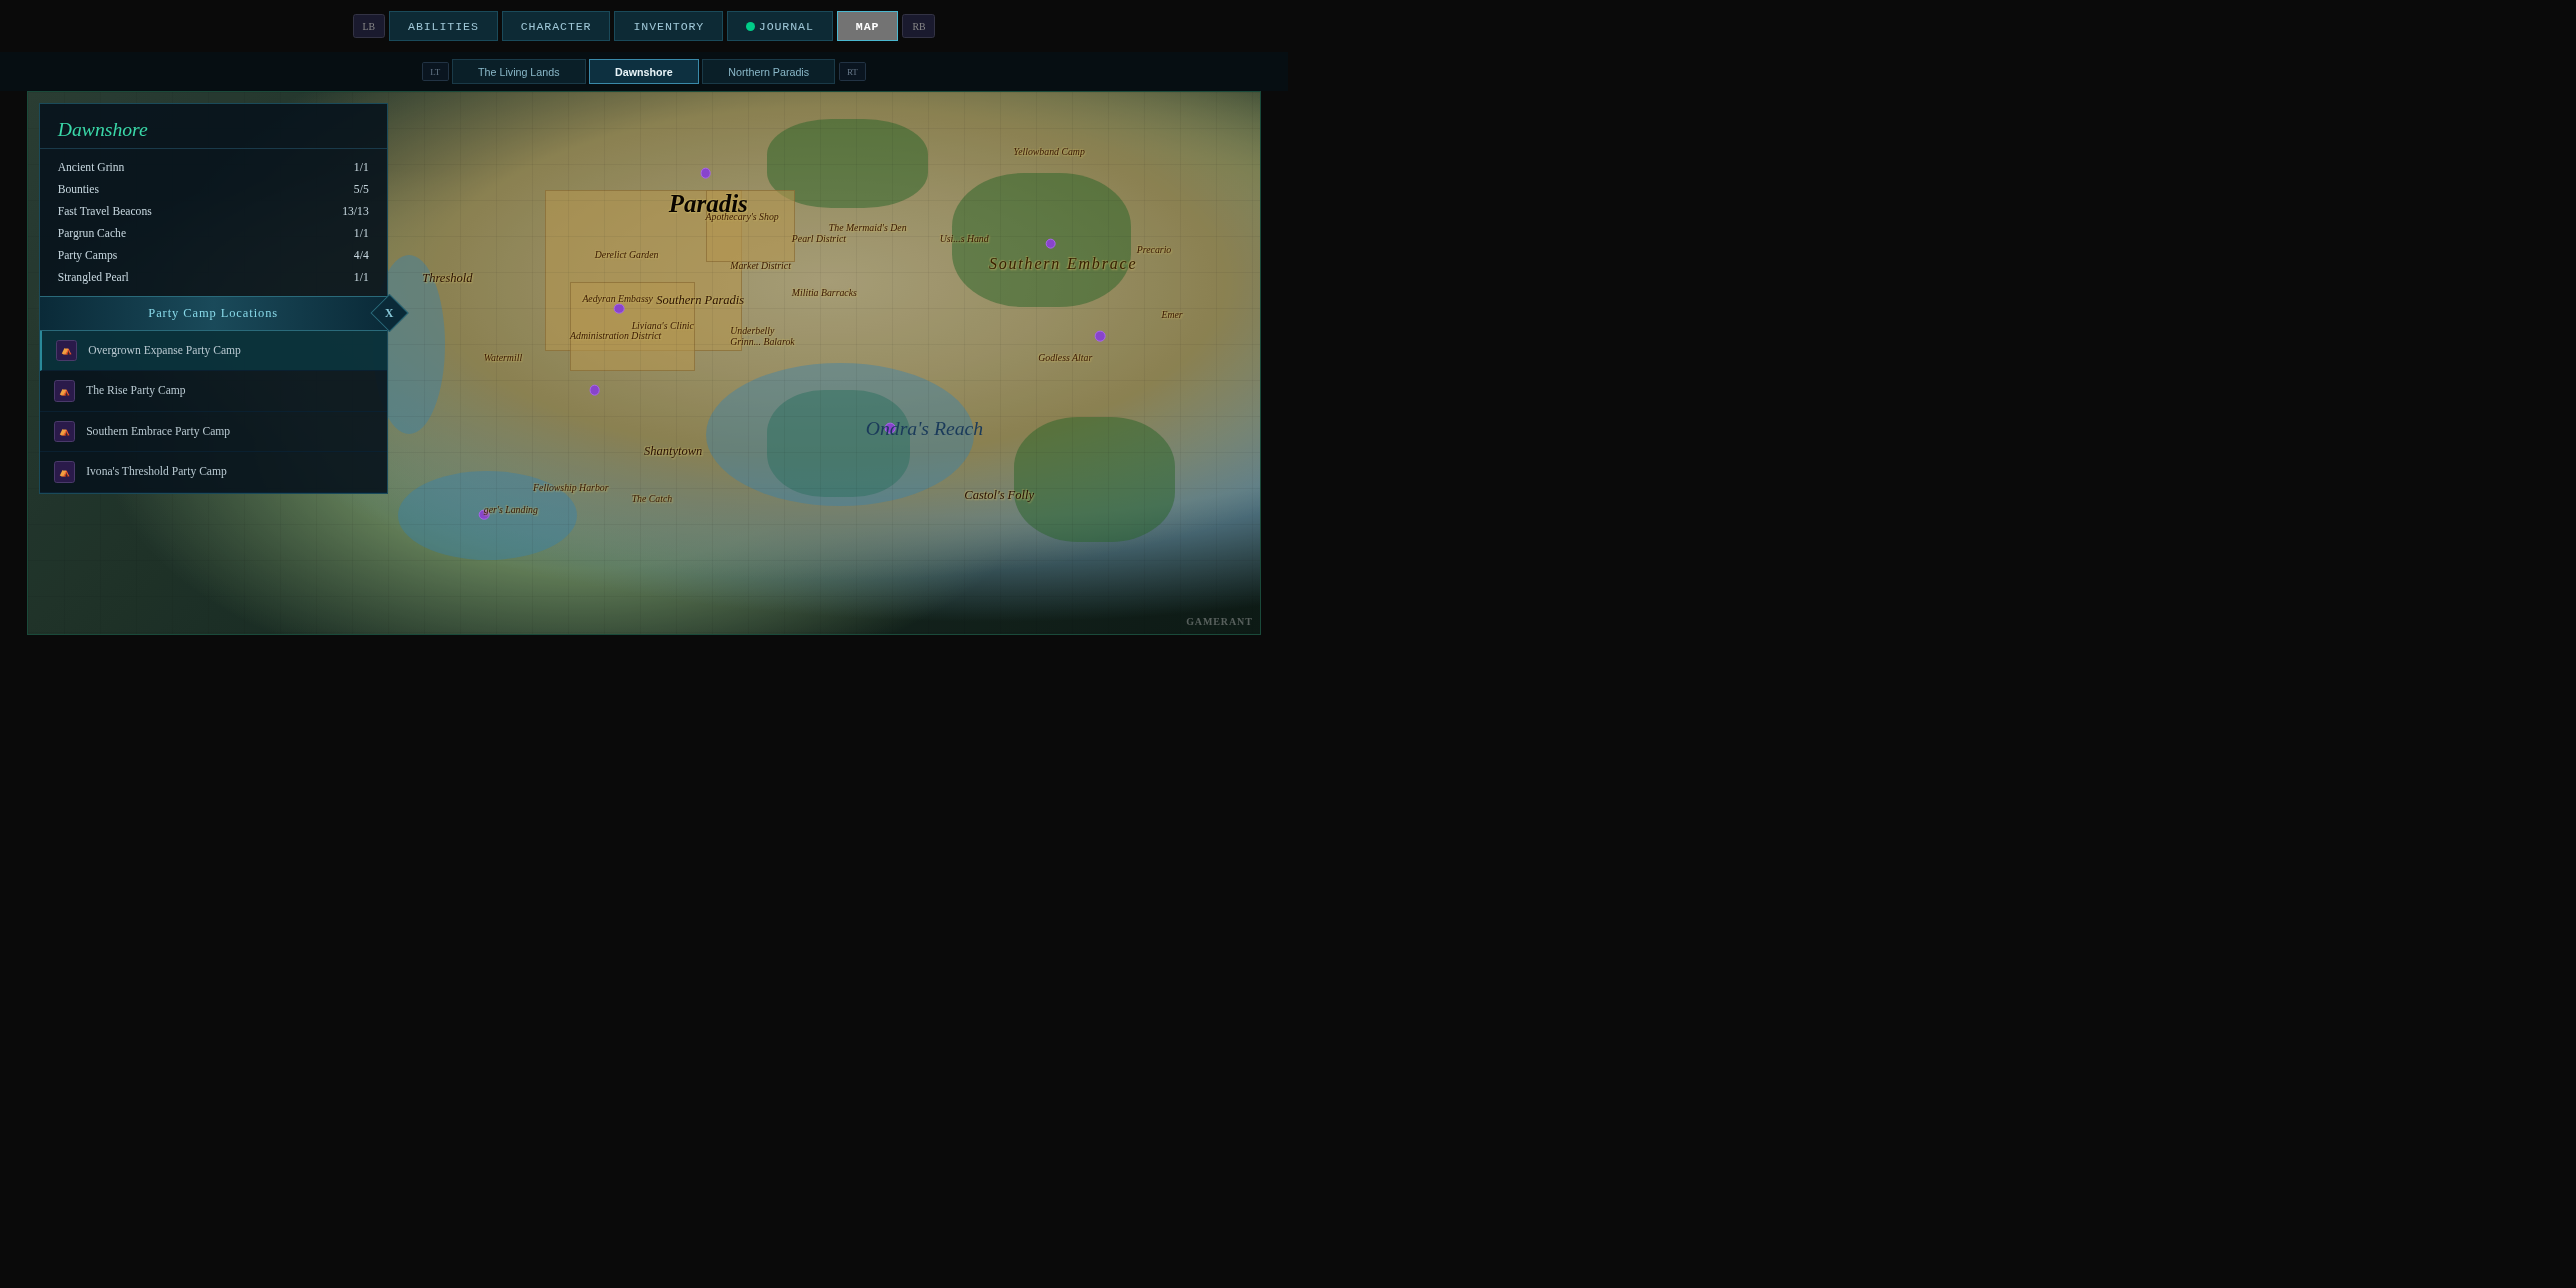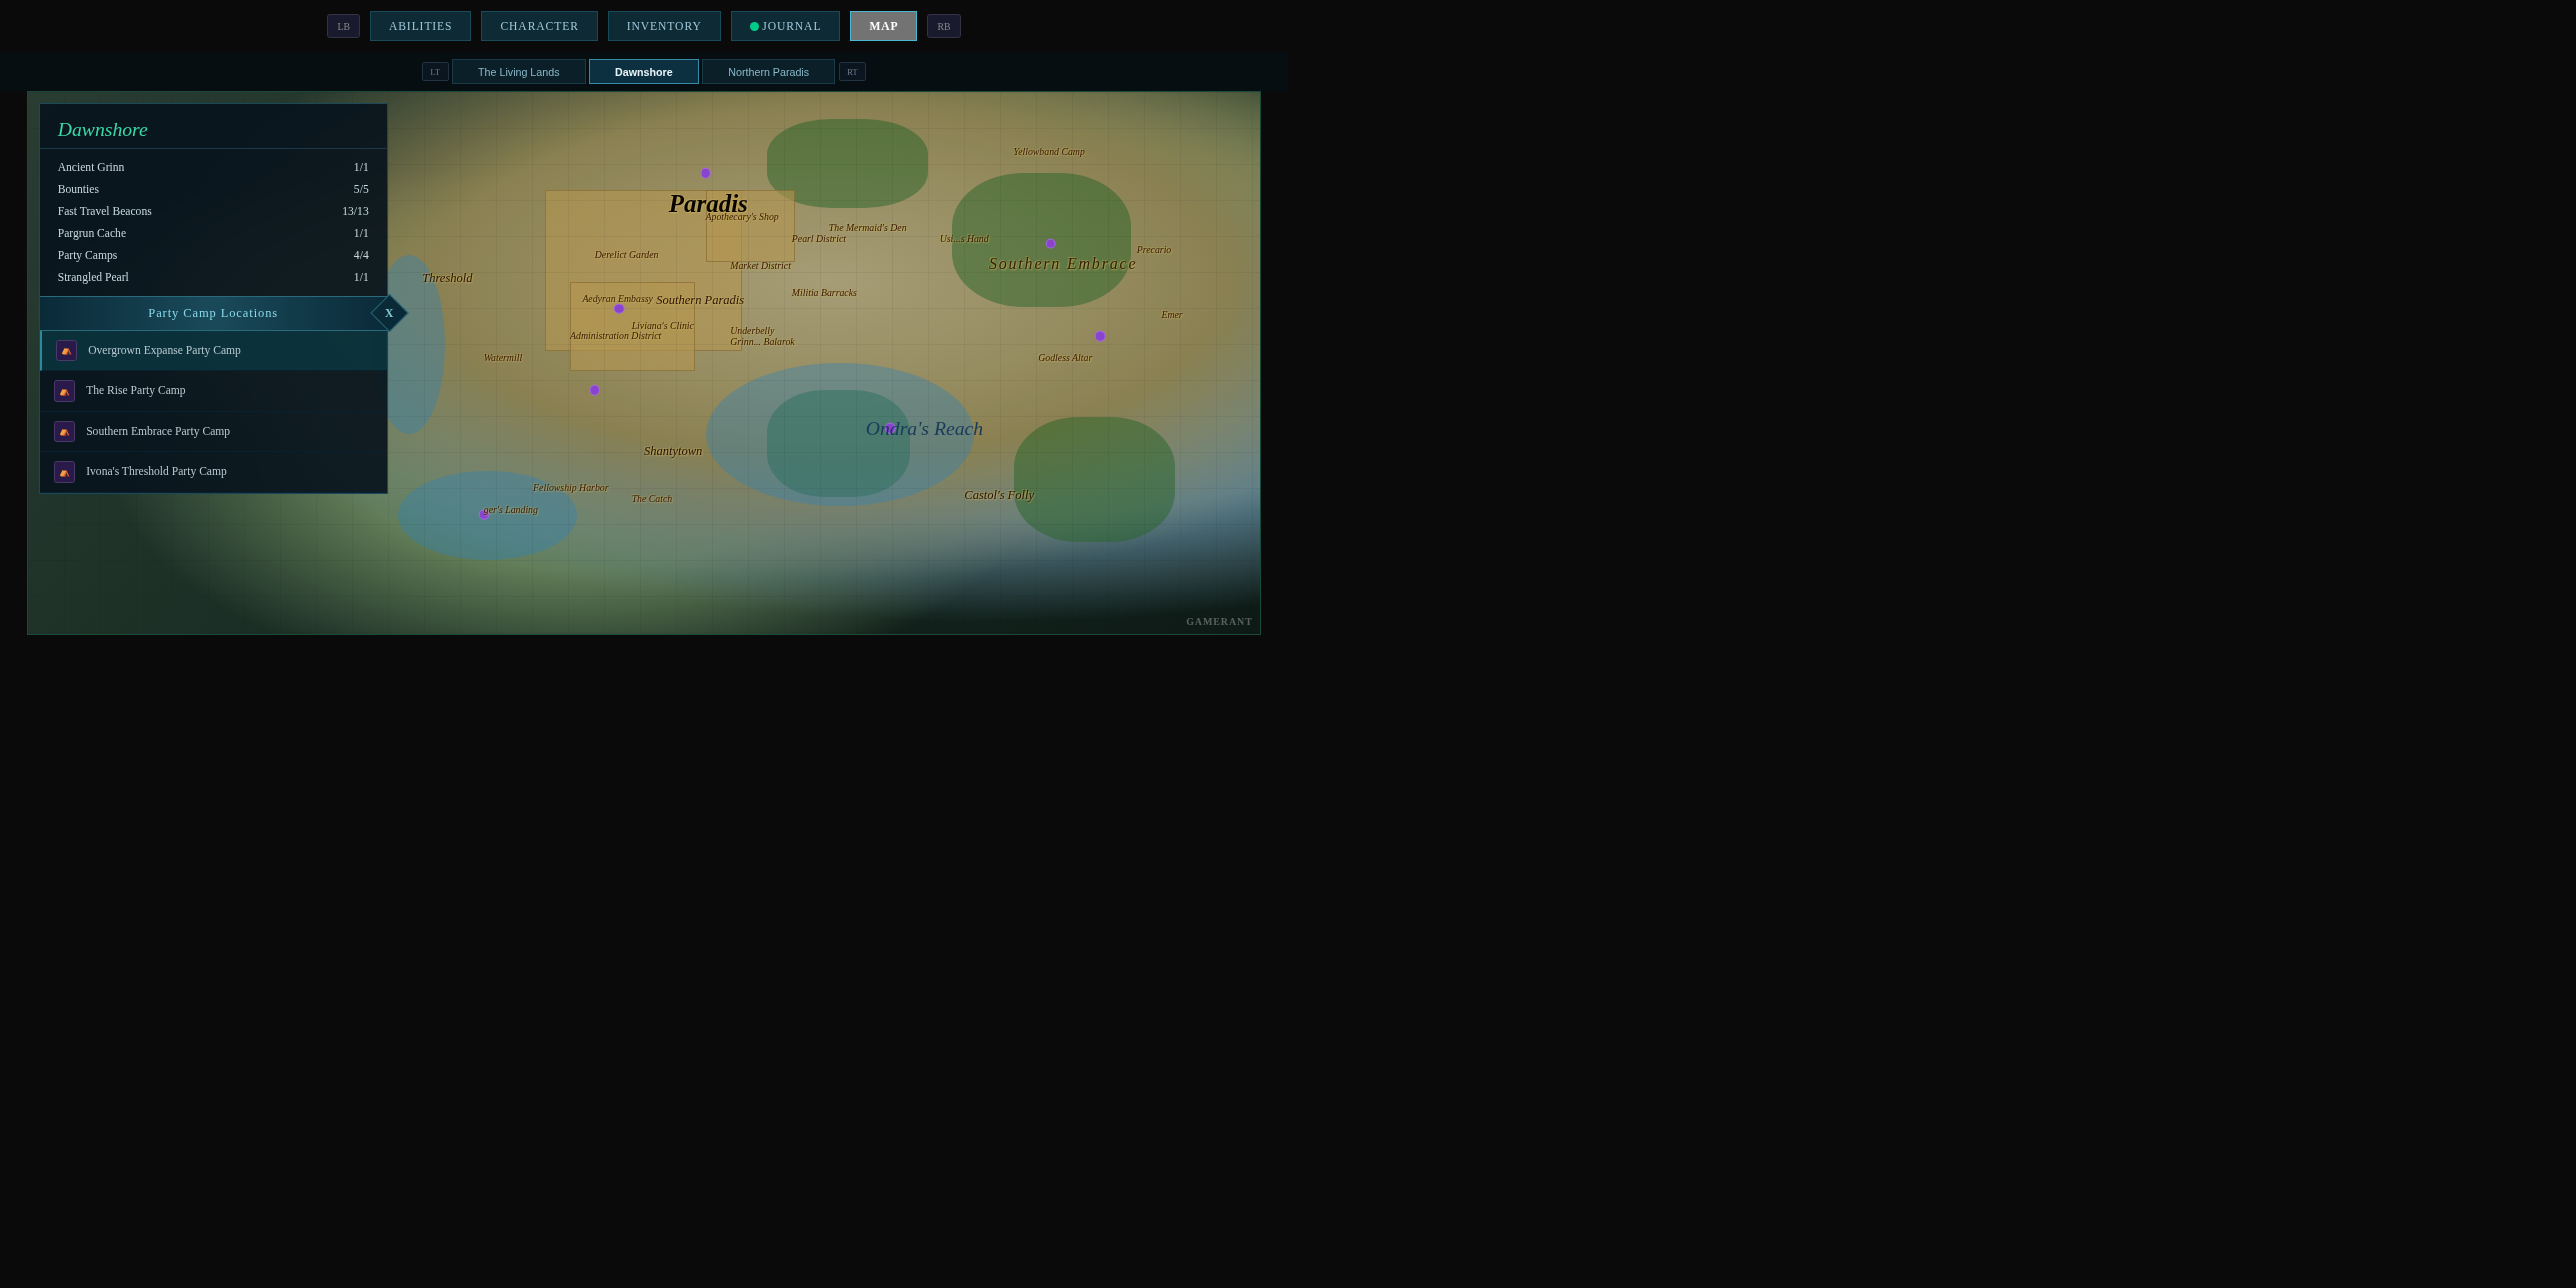--- a/index.html
+++ b/index.html
@@ -16,30 +16,30 @@
     .top-nav {
       position: absolute;
       top: 0;
       left: 0;
       right: 0;
       height: 52px;
       background: #0a0a0a;
       display: flex;
       align-items: center;
       justify-content: center;
-      gap: 10px;
+      gap: 4px;
       z-index: 10;
     }
     .nav-btn {
       background: #0d2a35;
       border: 0.9px solid #1a4a5a;
       color: #a0c8d8;
       padding: 7.2px 18px;
       font-size: 11.6px;
-      font-family: Liberation Serif, serif;
+      font-family: Liberation Mono, monospace;
       letter-spacing: 0.9px;
       cursor: pointer;
       text-transform: uppercase;
     }
     .nav-btn.map-active {
       background: #737373;
       border: 1.8px solid #4ab8d0;
       color: #ffffff;
       font-weight: bold;
     }

